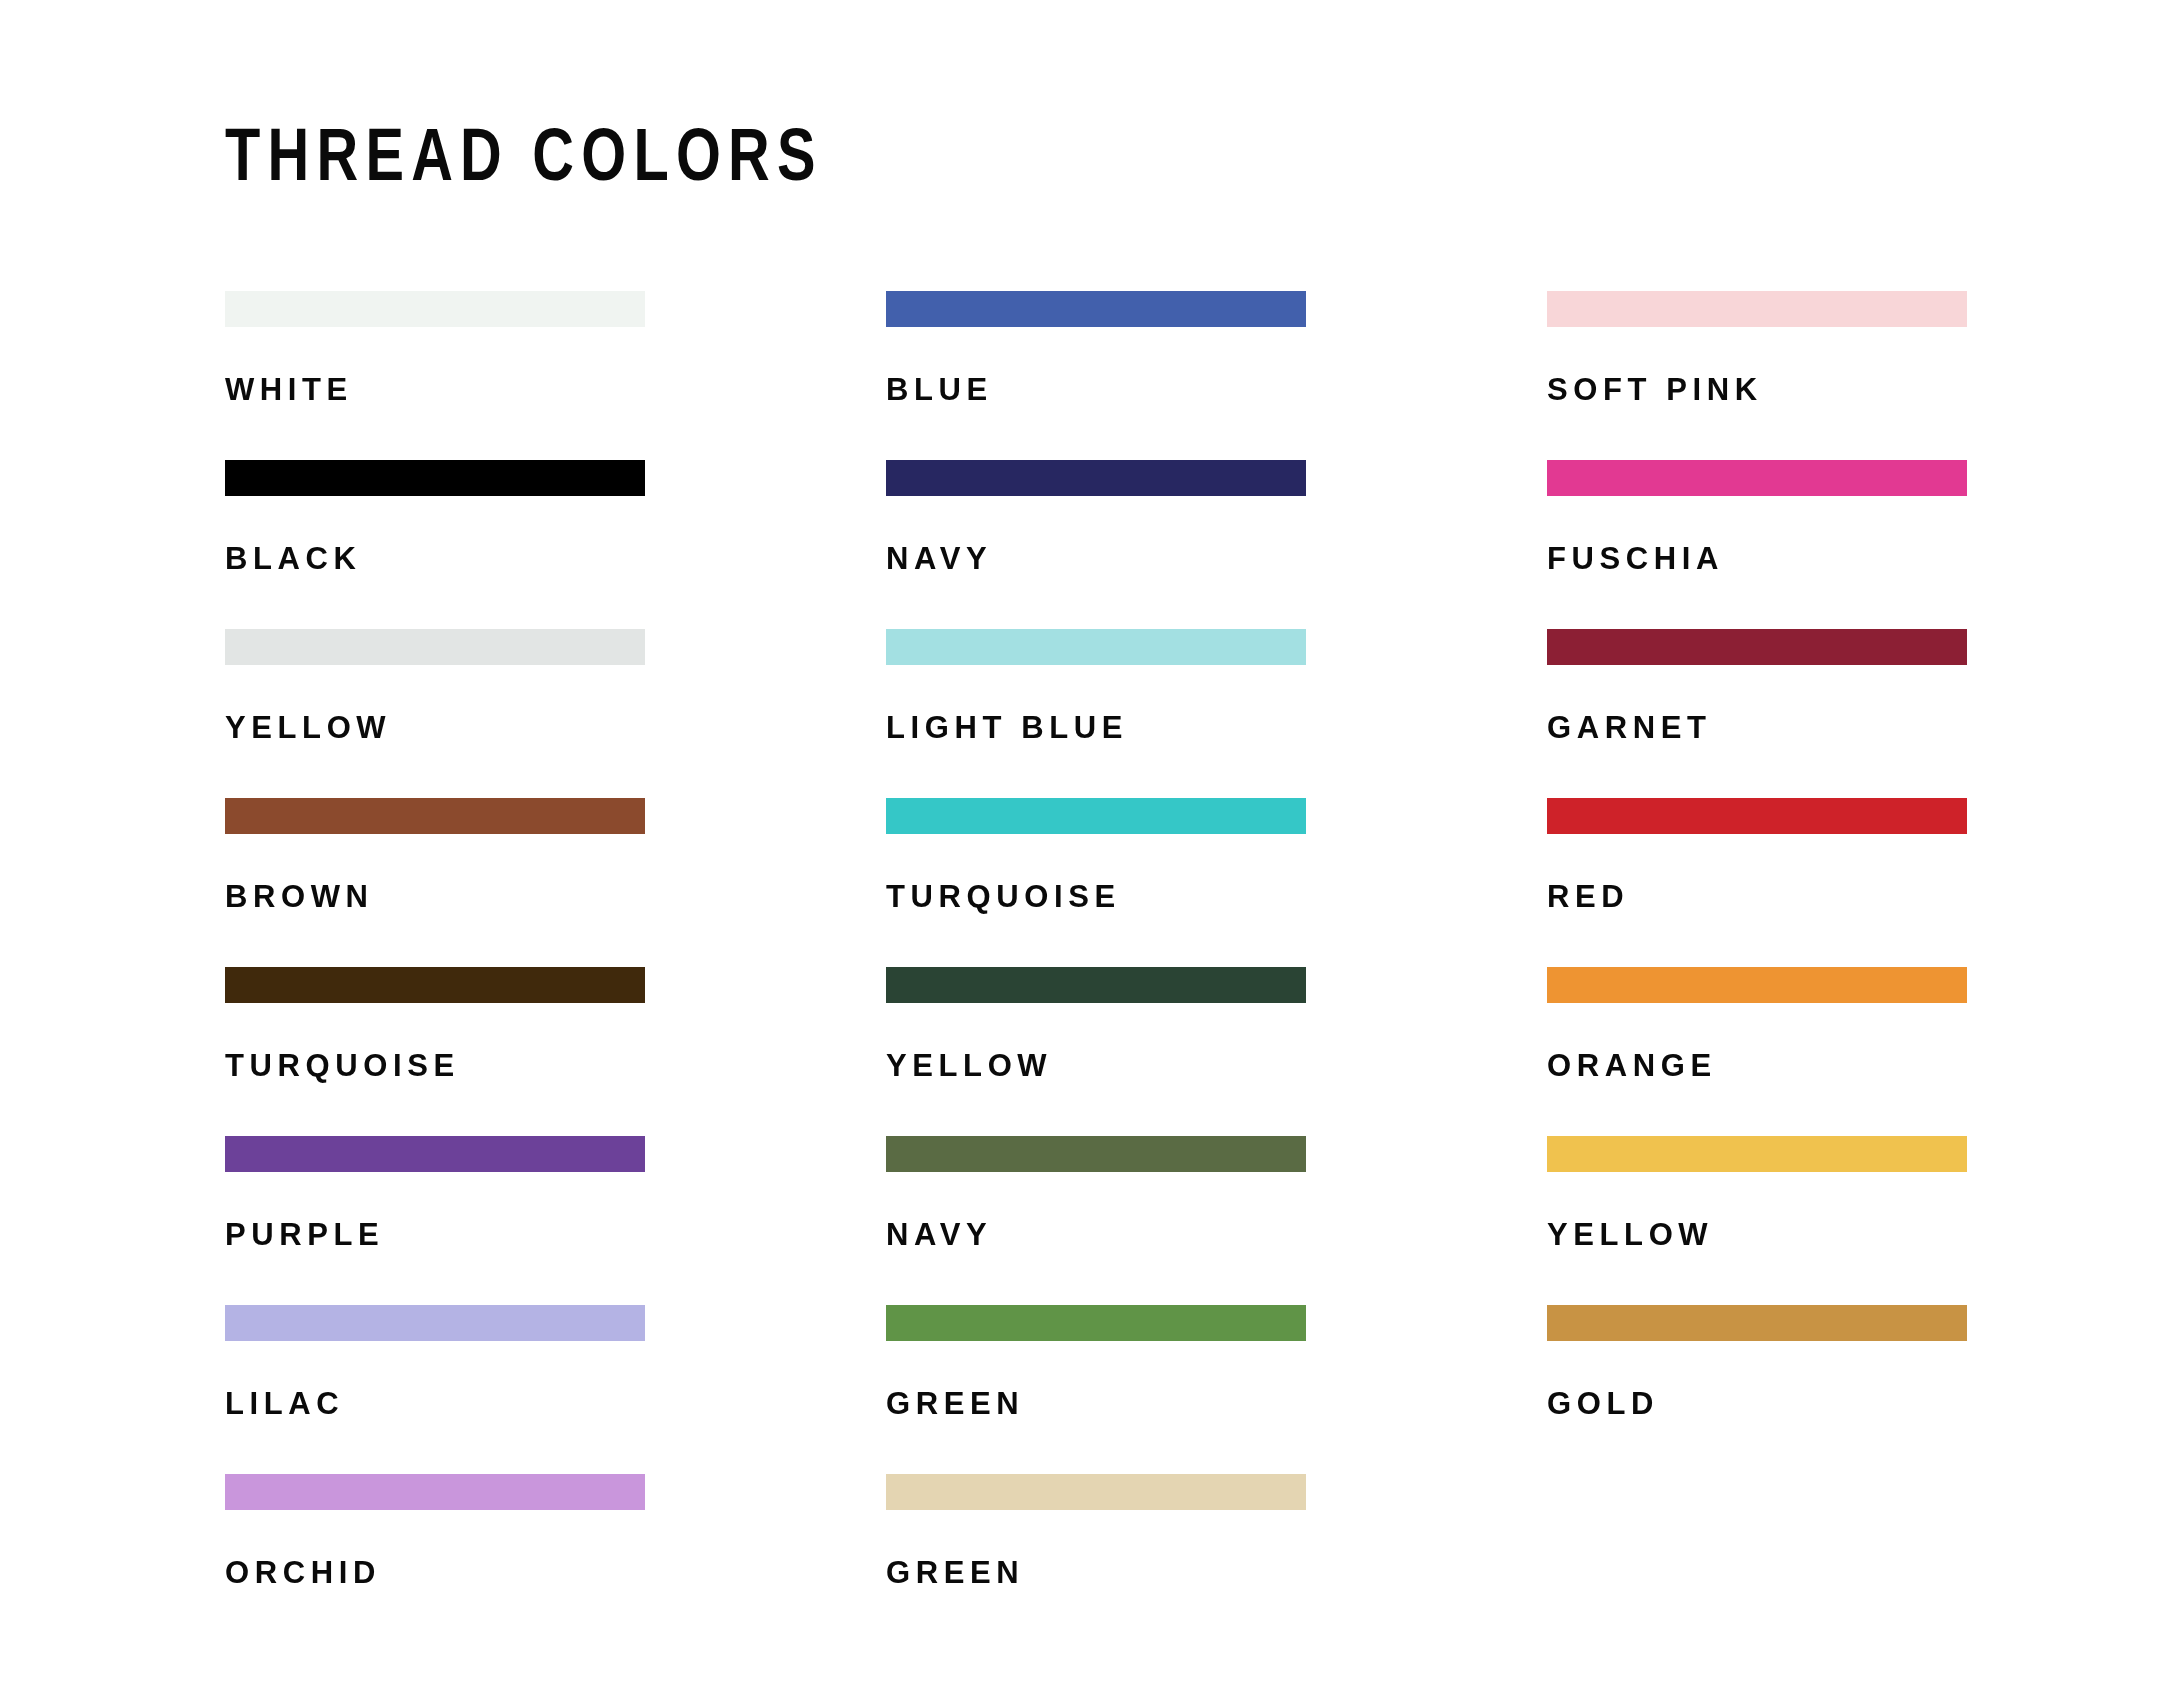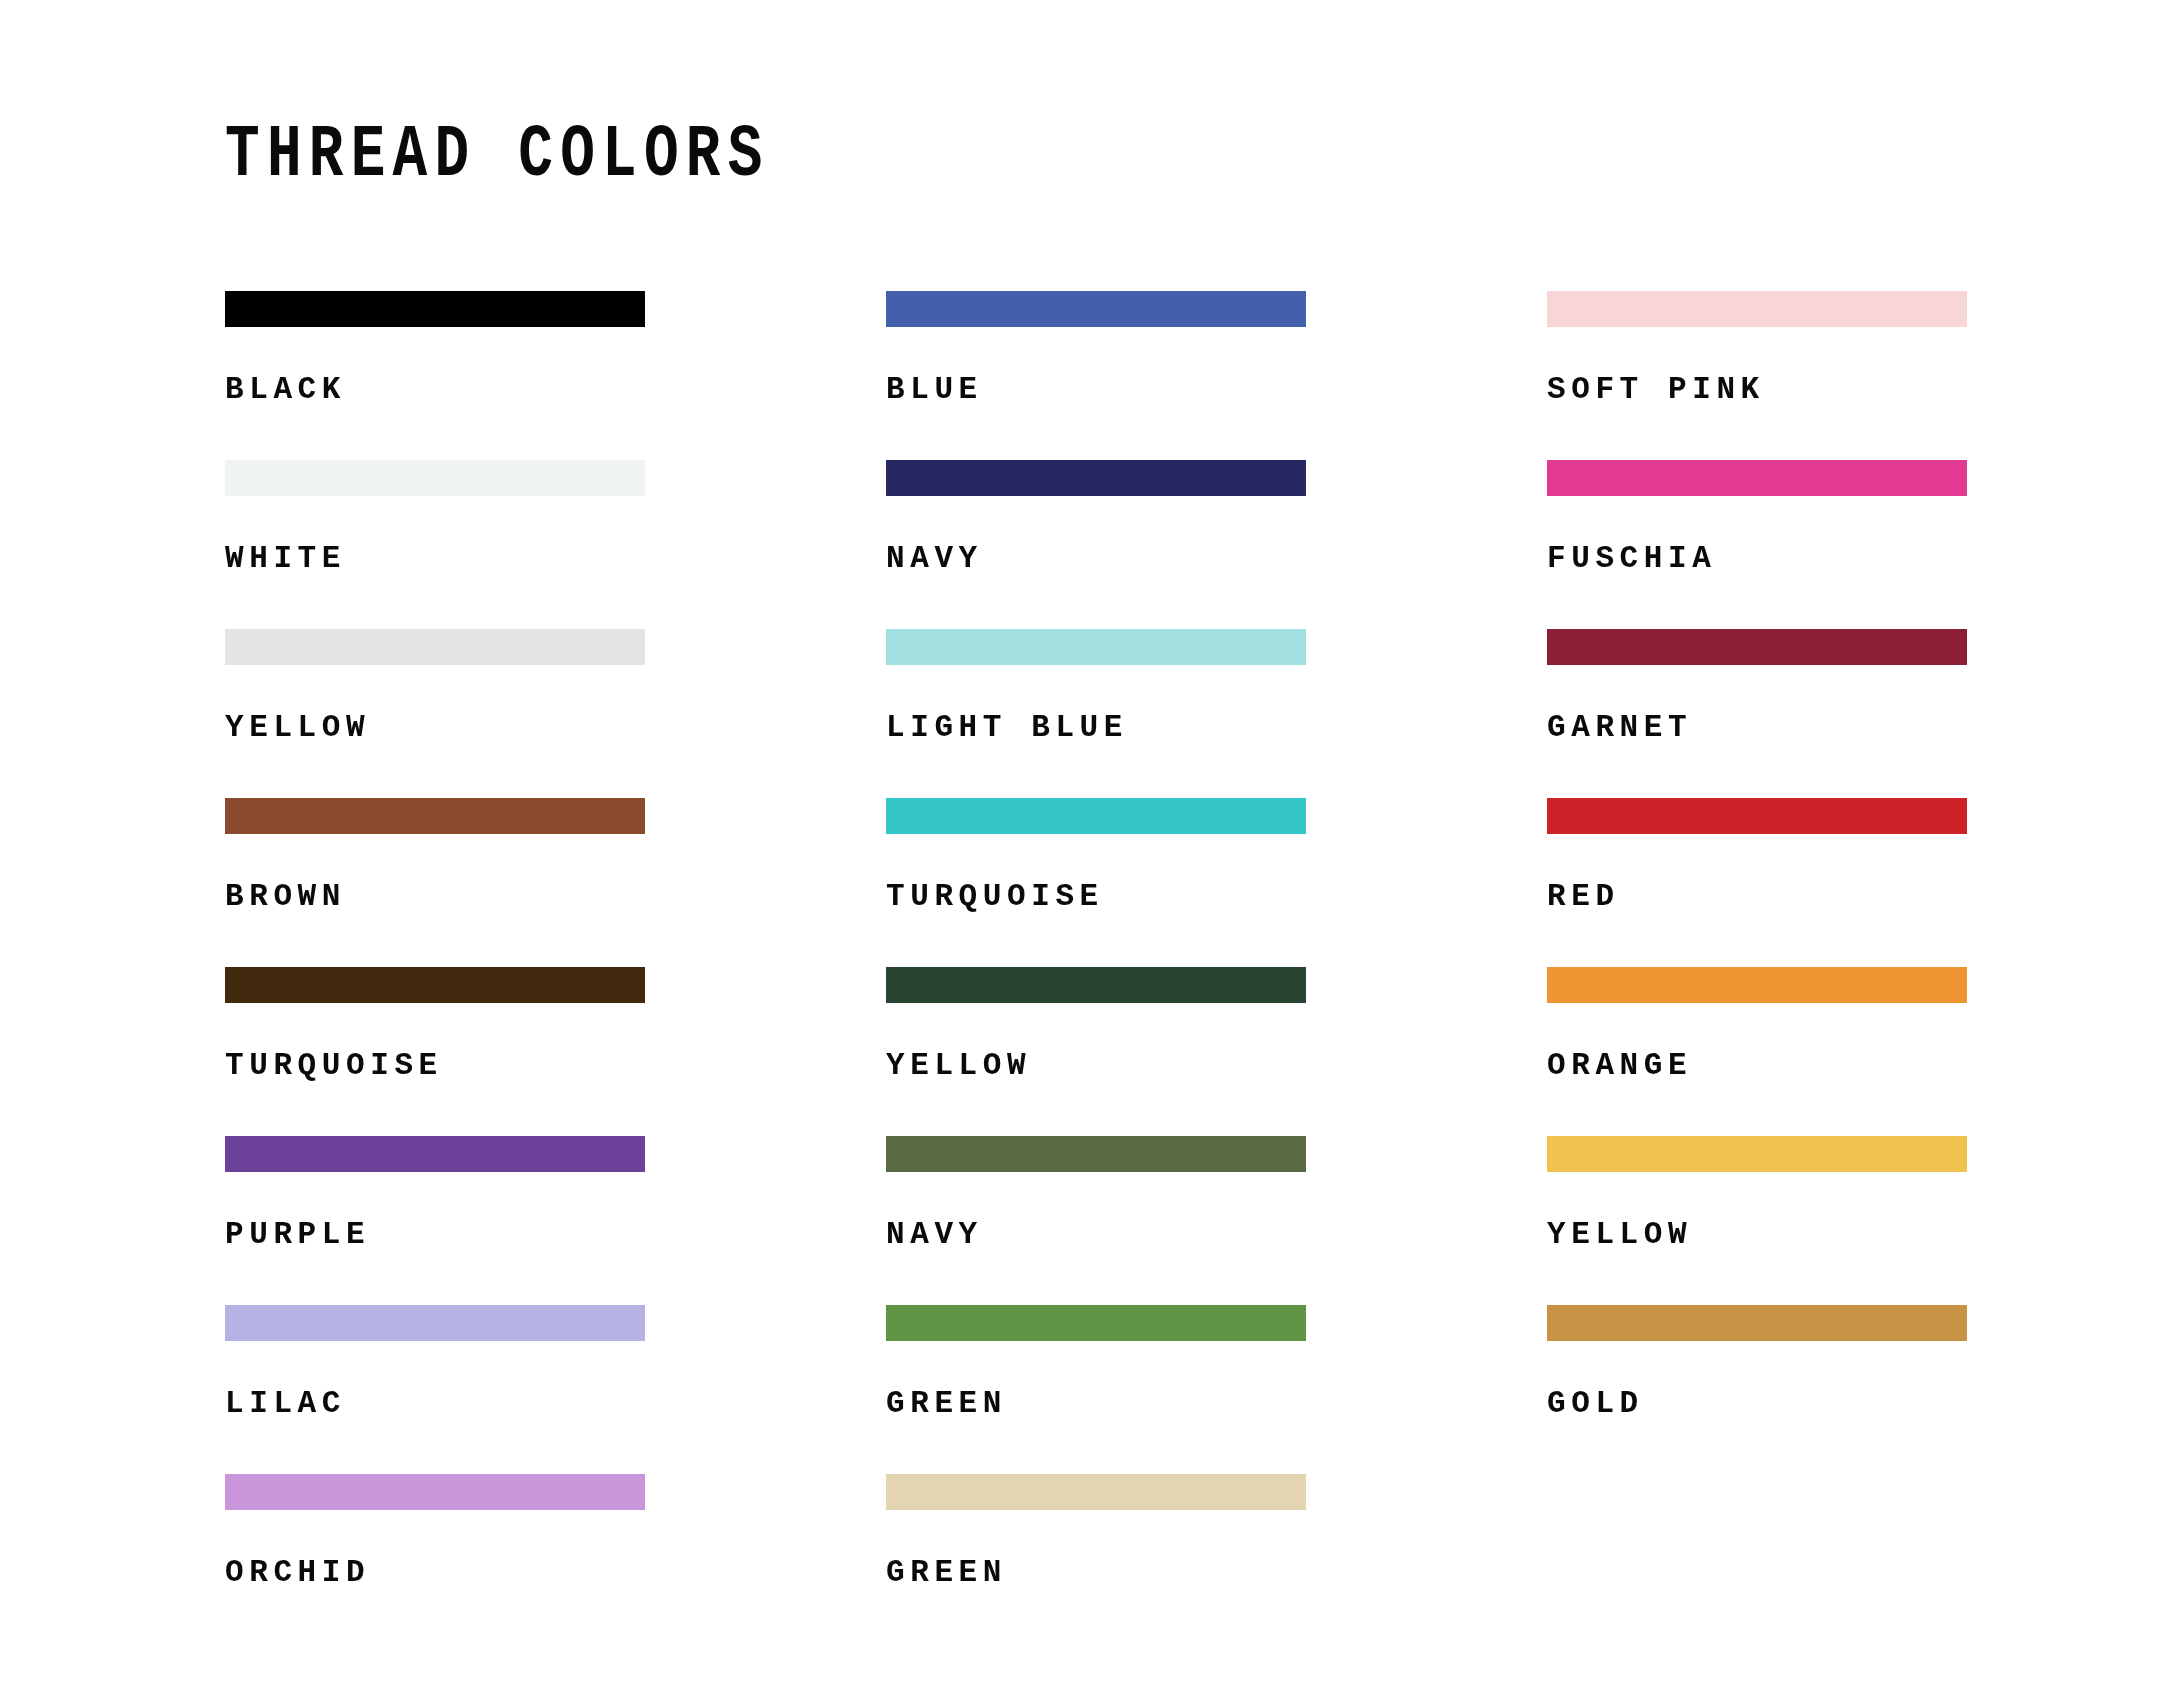--- a/index.html
+++ b/index.html
@@ -15,21 +15,20 @@
     position: relative;
   }
 
   #sheet {
     position: absolute;
     left: 0;
     top: 0;
     width: 2183px;
     height: 1687px;
     background: #FFFFFF;
-    font-family: Liberation Mono, monospace;
   }
 
   #page-title {
     position: absolute;
     left: 225px;
     top: 118px;
     font-size: 74px;
     line-height: 74px;
     font-weight: 700;
     letter-spacing: 9.3px;
@@ -80,26 +79,26 @@
 </style>
 </head>
 <body>
 
 <div id="sheet">
 
   <div id="page-title">THREAD COLORS</div>
 
   <div id="palette-grid">
       <div class="swatch-cell">
+        <div class="swatch-chip" style="background: rgb(240, 244, 241);"></div>
+        <div class="swatch-label">WHITE</div>
+      </div>
+      <div class="swatch-cell">
         <div class="swatch-chip" style="background: rgb(0, 0, 0);"></div>
         <div class="swatch-label">BLACK</div>
-      </div>
-      <div class="swatch-cell">
-        <div class="swatch-chip" style="background: rgb(240, 244, 241);"></div>
-        <div class="swatch-label">WHITE</div>
       </div>
       <div class="swatch-cell">
         <div class="swatch-chip" style="background: rgb(226, 229, 228);"></div>
         <div class="swatch-label">YELLOW</div>
       </div>
       <div class="swatch-cell">
         <div class="swatch-chip" style="background: rgb(139, 74, 45);"></div>
         <div class="swatch-label">BROWN</div>
       </div>
       <div class="swatch-cell">

